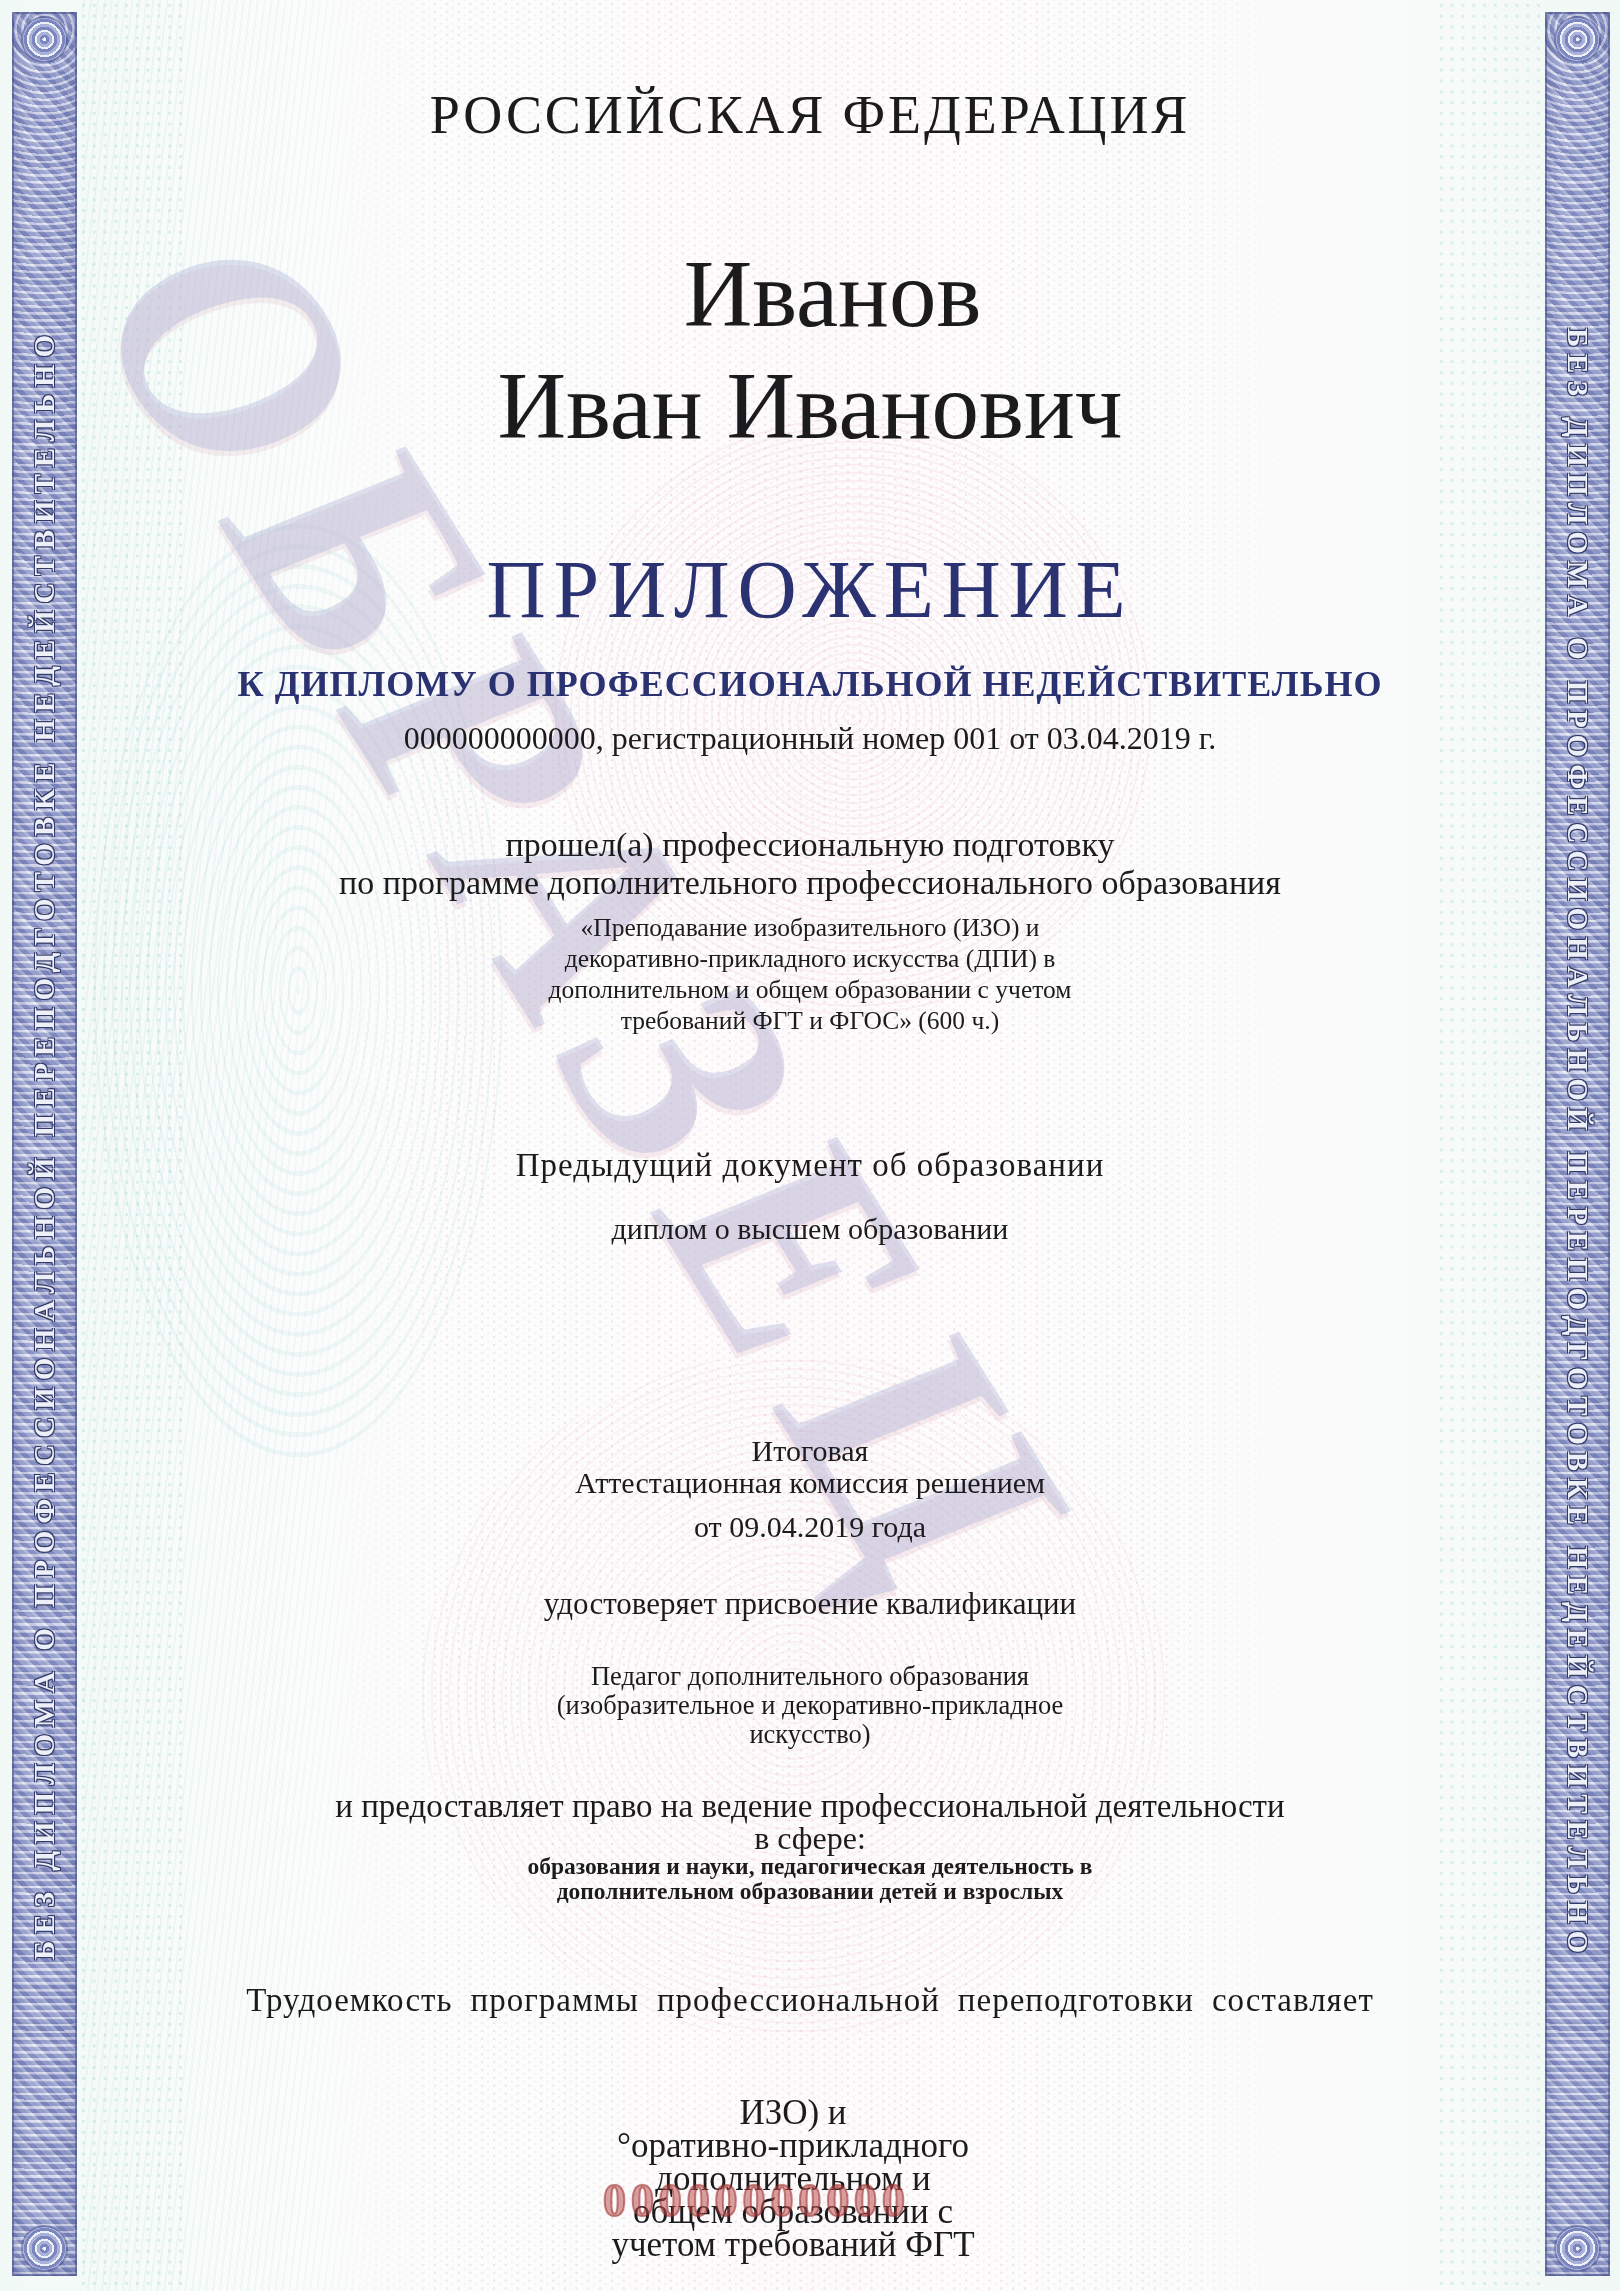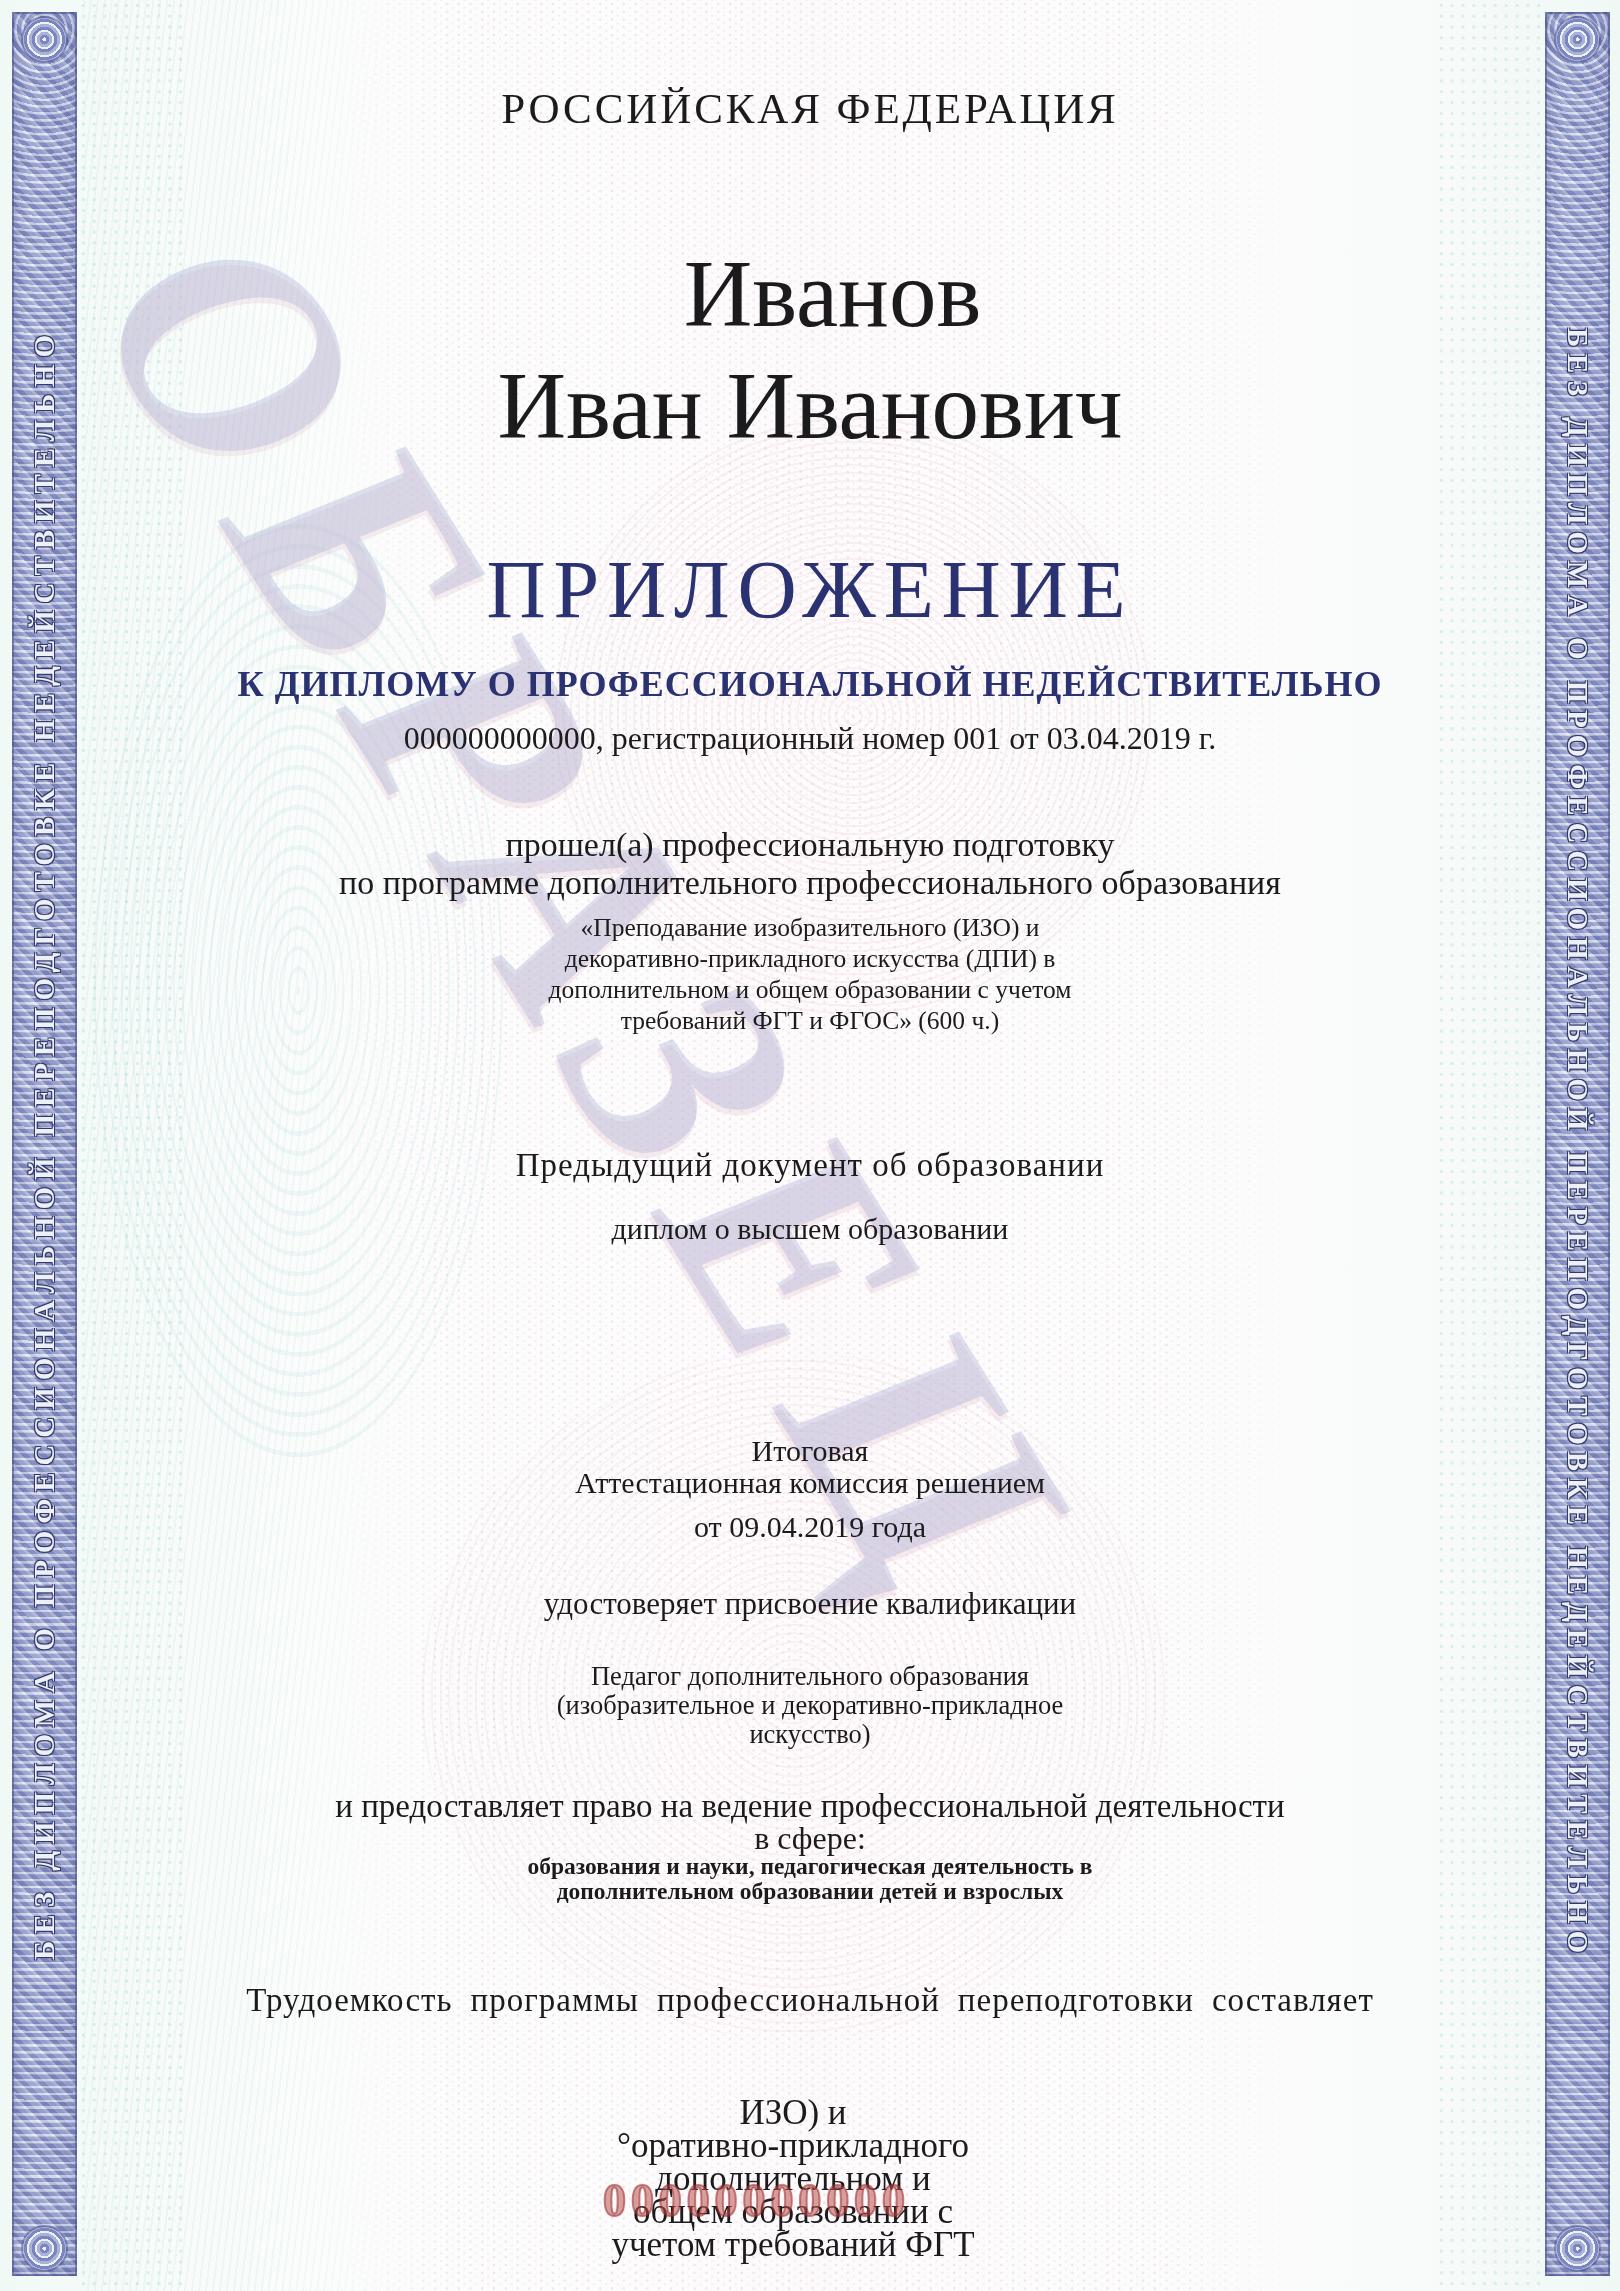--- a/index.html
+++ b/index.html
@@ -81,21 +81,21 @@
     position:absolute;left:323px;top:167px;
     transform:rotate(58deg);transform-origin:0 0;
     font-style:italic;font-weight:bold;
     font-size:304px;letter-spacing:27.4px;white-space:nowrap;
     color:rgba(176,181,214,.40);
     text-shadow:3.9px 3.9px 0 rgba(224,183,200,.25);
   }
 
   
   .tb{position:absolute;left:78px;right:78px;text-align:center;color:#1b1b1d;}
-  .country{top:84px;font-size:43px;letter-spacing:2.9px;}
+  .country{top:84px;font-size:54px;letter-spacing:2.9px;}
   .name1{top:247px;font-size:95px;line-height:1;padding-left:45px;}
   .name2{top:359px;font-size:95px;line-height:1;}
   .title-main{top:549px;font-size:82px;font-weight:normal;letter-spacing:7.8px;line-height:1;}
   .title-sub{top:663px;font-size:36px;font-weight:bold;letter-spacing:1px;}
   .serial-line{top:720px;font-size:32px;}
   .training1{top:826px;font-size:34px;}
   .training2{top:864px;font-size:34px;}
   .program{top:912px;font-size:25.5px;line-height:31px;}
   .prev-label{top:1147px;font-size:33px;letter-spacing:1px;}
   .prev-value{top:1212px;font-size:30px;}

